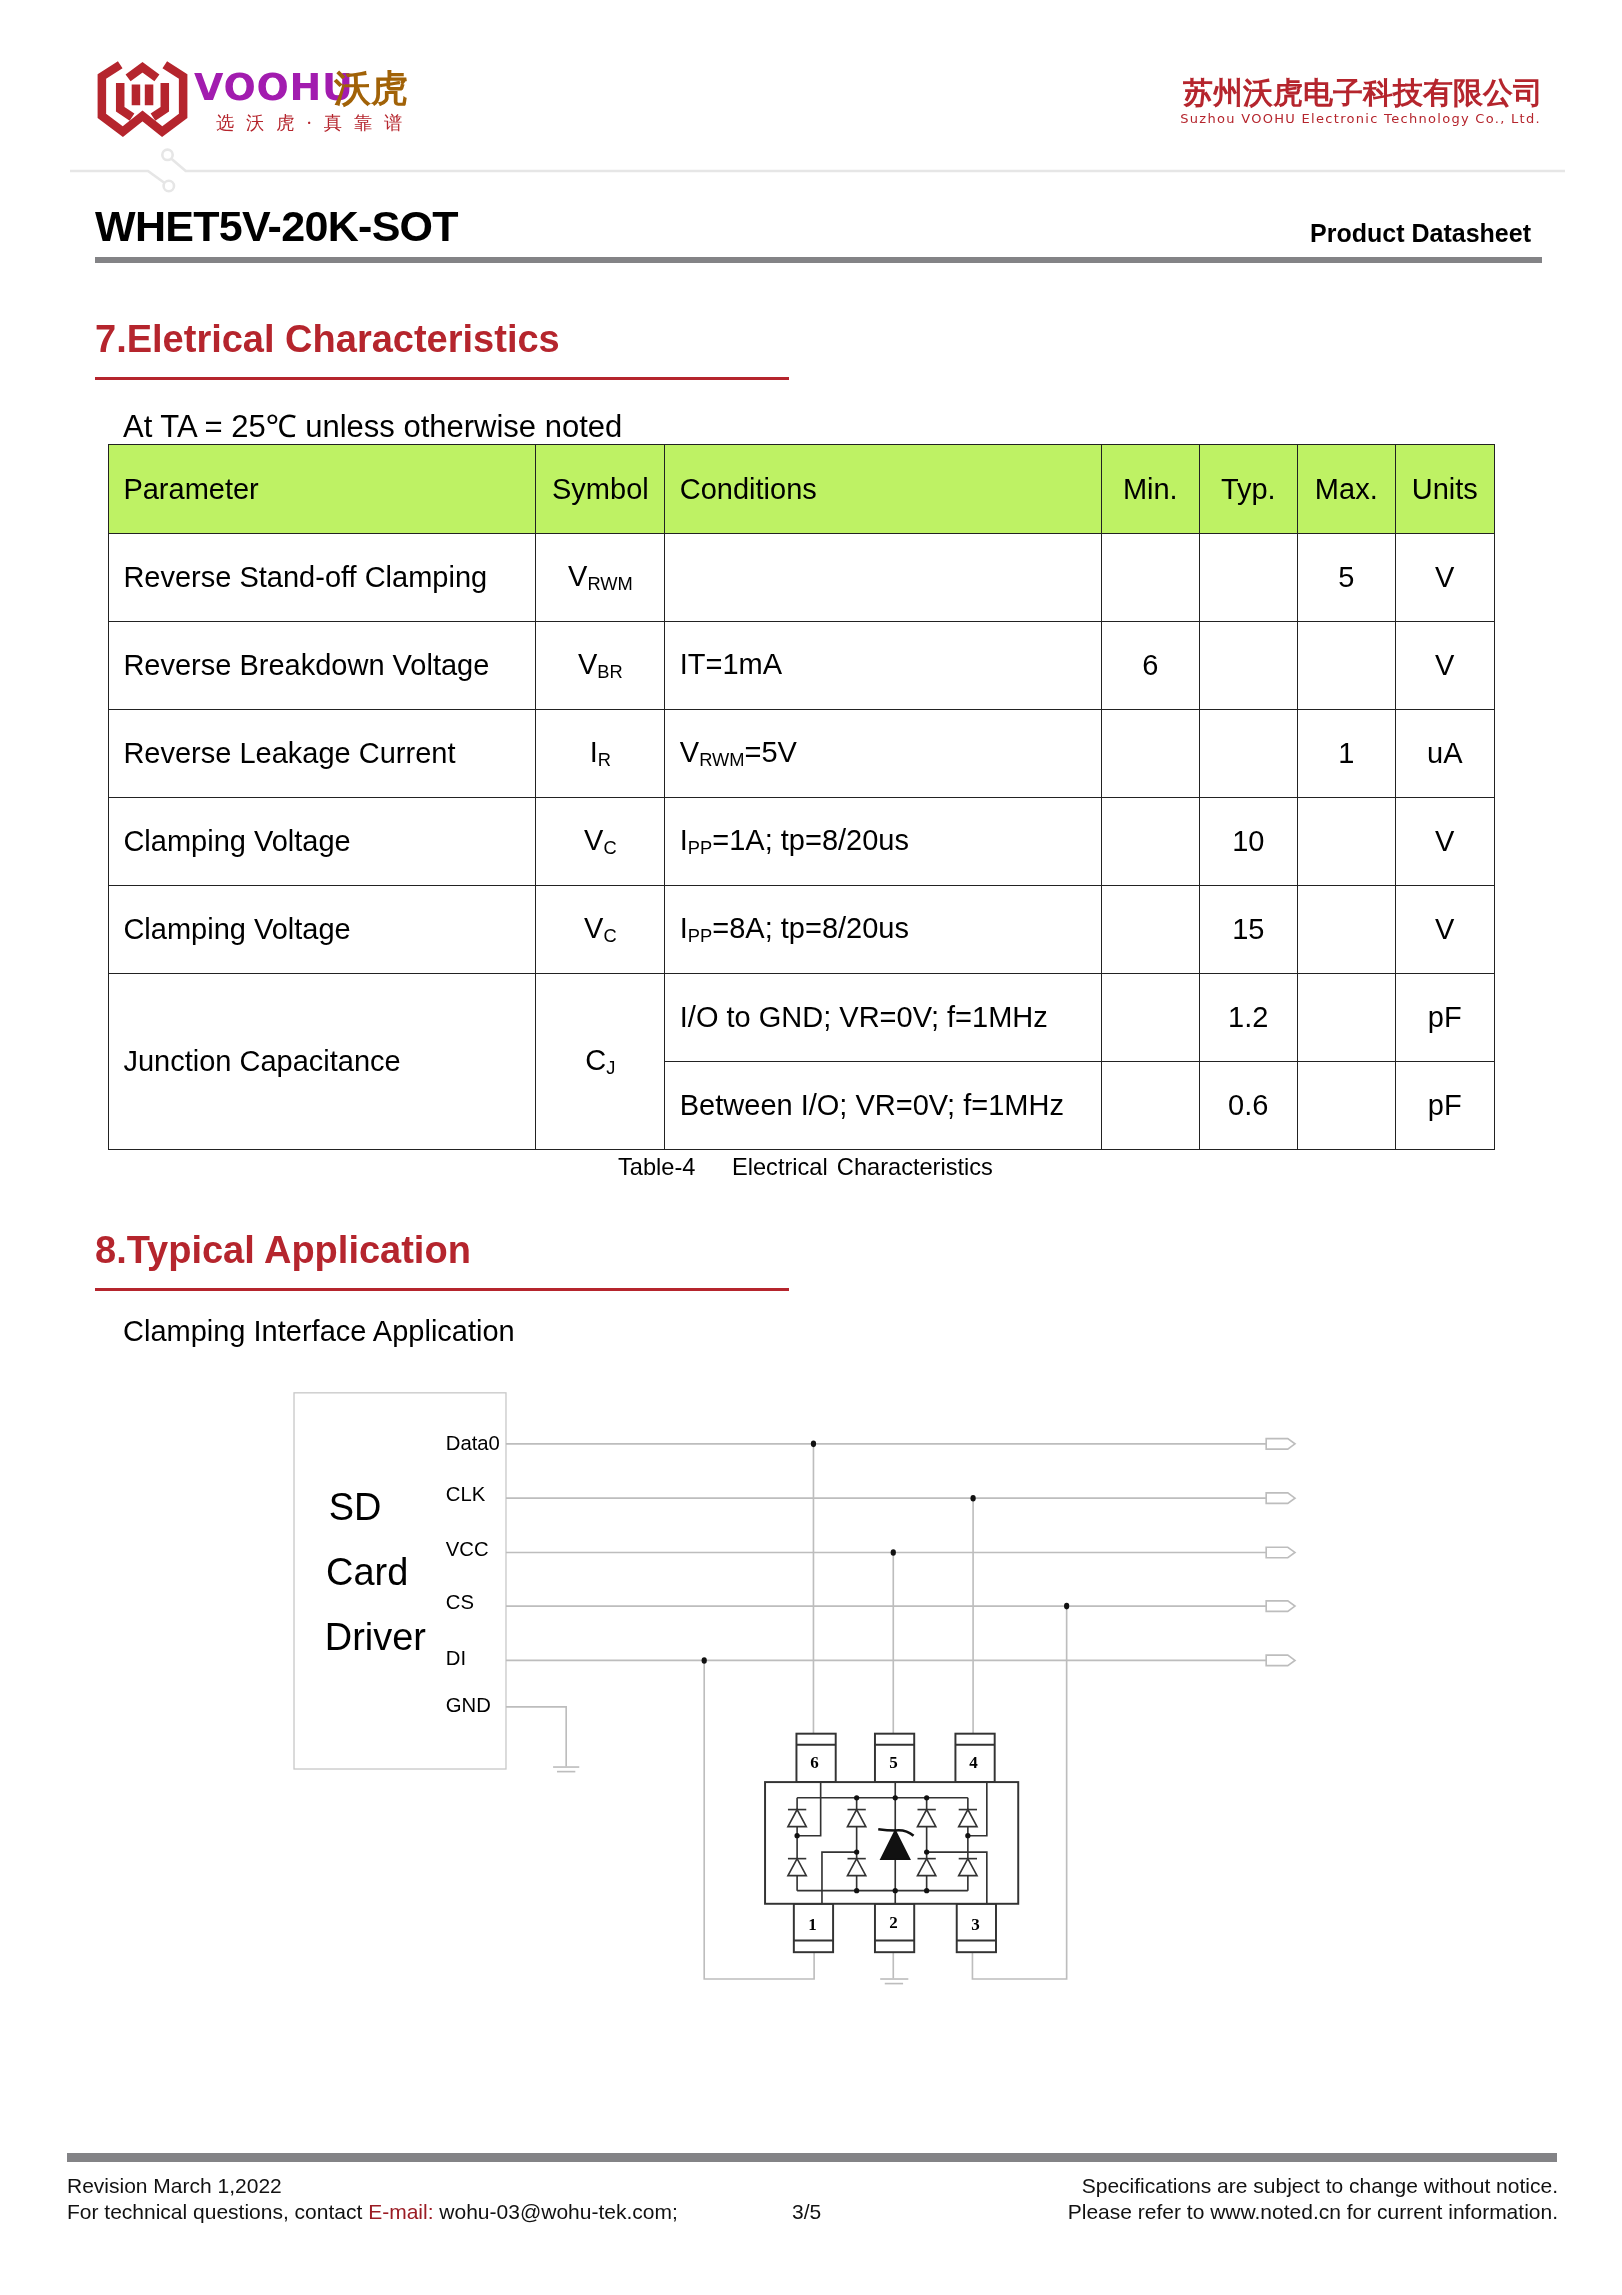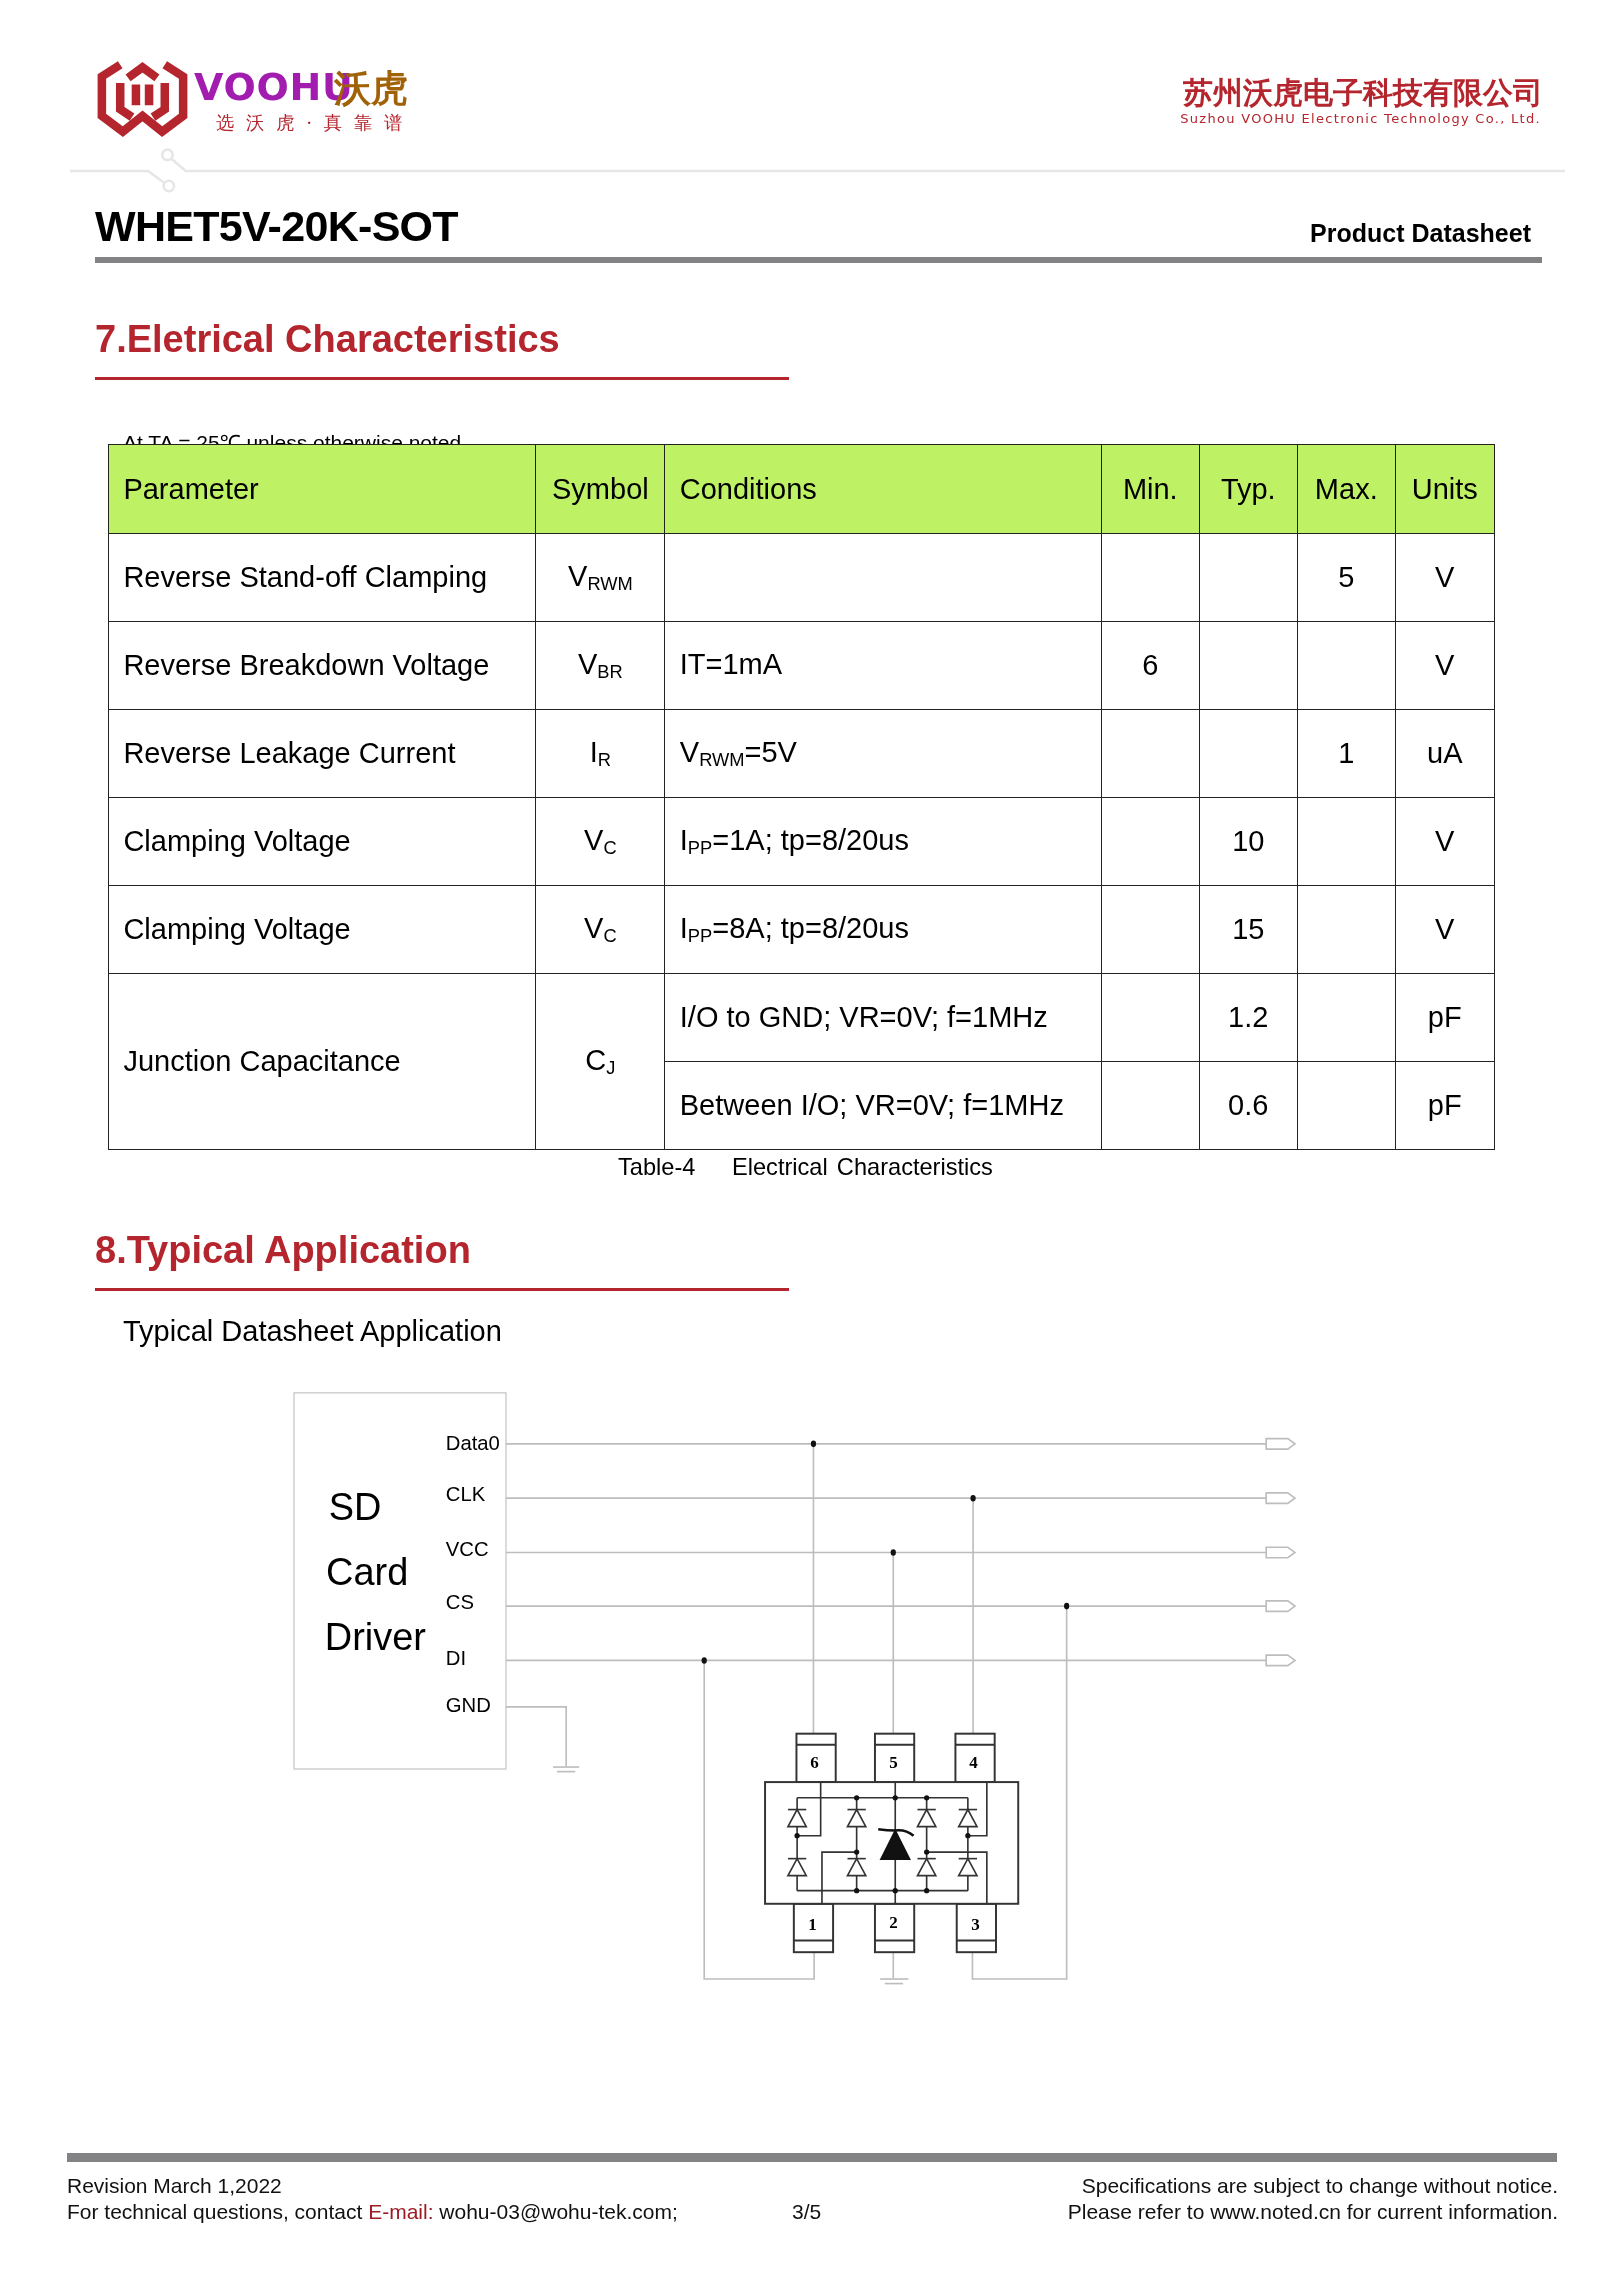--- a/index.html
+++ b/index.html
@@ -16,21 +16,21 @@
   #doc-title { left:95px; top:202px; font-size:43px; font-weight:bold; letter-spacing:-0.7px; }
   #doc-type { right:92px; top:219px; font-size:25px; font-weight:bold; }
   #title-rule { left:95px; top:257px; width:1447px; height:5.9px; background:#838386; }
   
   .sec-title { font-size:38px; font-weight:bold; color:#b5252d; }
   .sec-rule { height:3.3px; background:#b5252d; width:694px; }
   #sec7-title { left:95px; top:318px; }
   #sec7-rule { left:95px; top:377px; }
   #sec8-title { left:95px; top:1229px; }
   #sec8-rule { left:95px; top:1288px; }
-  #cond-note { left:123px; top:428px; font-size:21px; }
+  #cond-note { left:123px; top:404px; font-size:31px; }
   
   #ec-table { position:absolute; left:108px; top:444px; border-collapse:collapse; font-size:29px; }
   #ec-table td, #ec-table th { border:1.3px solid #222; padding:0; font-weight:normal; }
   #ec-table th { background:#bef264; height:88px;margin-top:8px; }
   #ec-table td { height:87px; }
   .c-param { width:412px; text-align:left; padding-left:14.4px !important; }
   .c-sym { width:128px; text-align:center; }
   .c-cond { width:421px; text-align:left; padding-left:14.4px !important; }
   .c-num { width:97px; text-align:center; }
   .c-unit { width:98px; text-align:center; }
@@ -159,21 +159,21 @@
       <td class="c-num">0.6</td>
       <td class="c-num"></td>
       <td class="c-unit">pF</td>
     </tr>
   </tbody>
 </table>
 <div id="table-caption" class="abs" style="white-space:pre">Table-4    Electrical Characteristics</div>
 
 <div id="sec8-title" class="abs sec-title">8.Typical Application</div>
 <div id="sec8-rule" class="abs sec-rule"></div>
-<div id="app-subtitle" class="abs">Typical Datasheet Application</div>
+<div id="app-subtitle" class="abs">Clamping Interface Application</div>
 
 <svg id="diagram" class="abs" viewBox="0 0 2480 3508">
 
   <rect x="449" y="2129" width="324" height="575" fill="none" stroke="#c8c8c8" stroke-width="2"></rect>
   <text class="boxlbl" x="502" y="2324">SD</text>
   <text class="boxlbl" x="498" y="2422">Card</text>
   <text class="boxlbl" x="496" y="2522">Driver</text>
 
   <text class="pinlbl" x="681" y="2216">Data0</text>
   <text class="pinlbl" x="681" y="2295">CLK</text>

